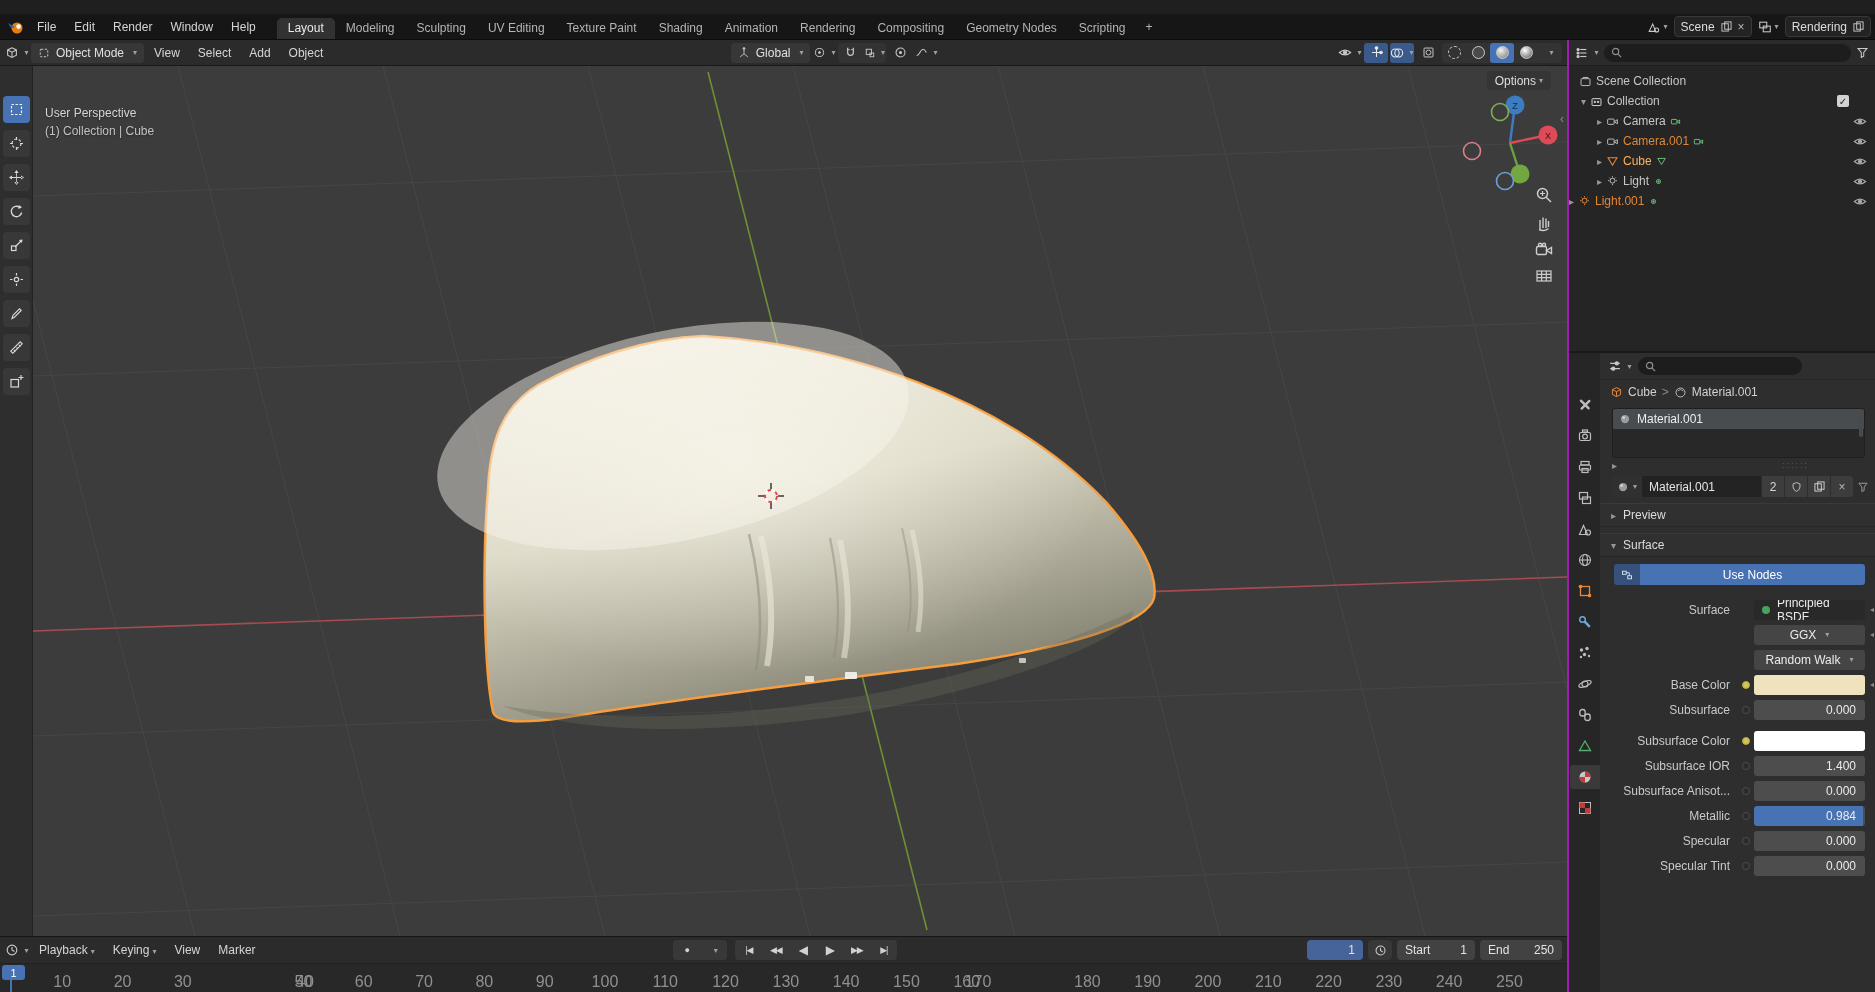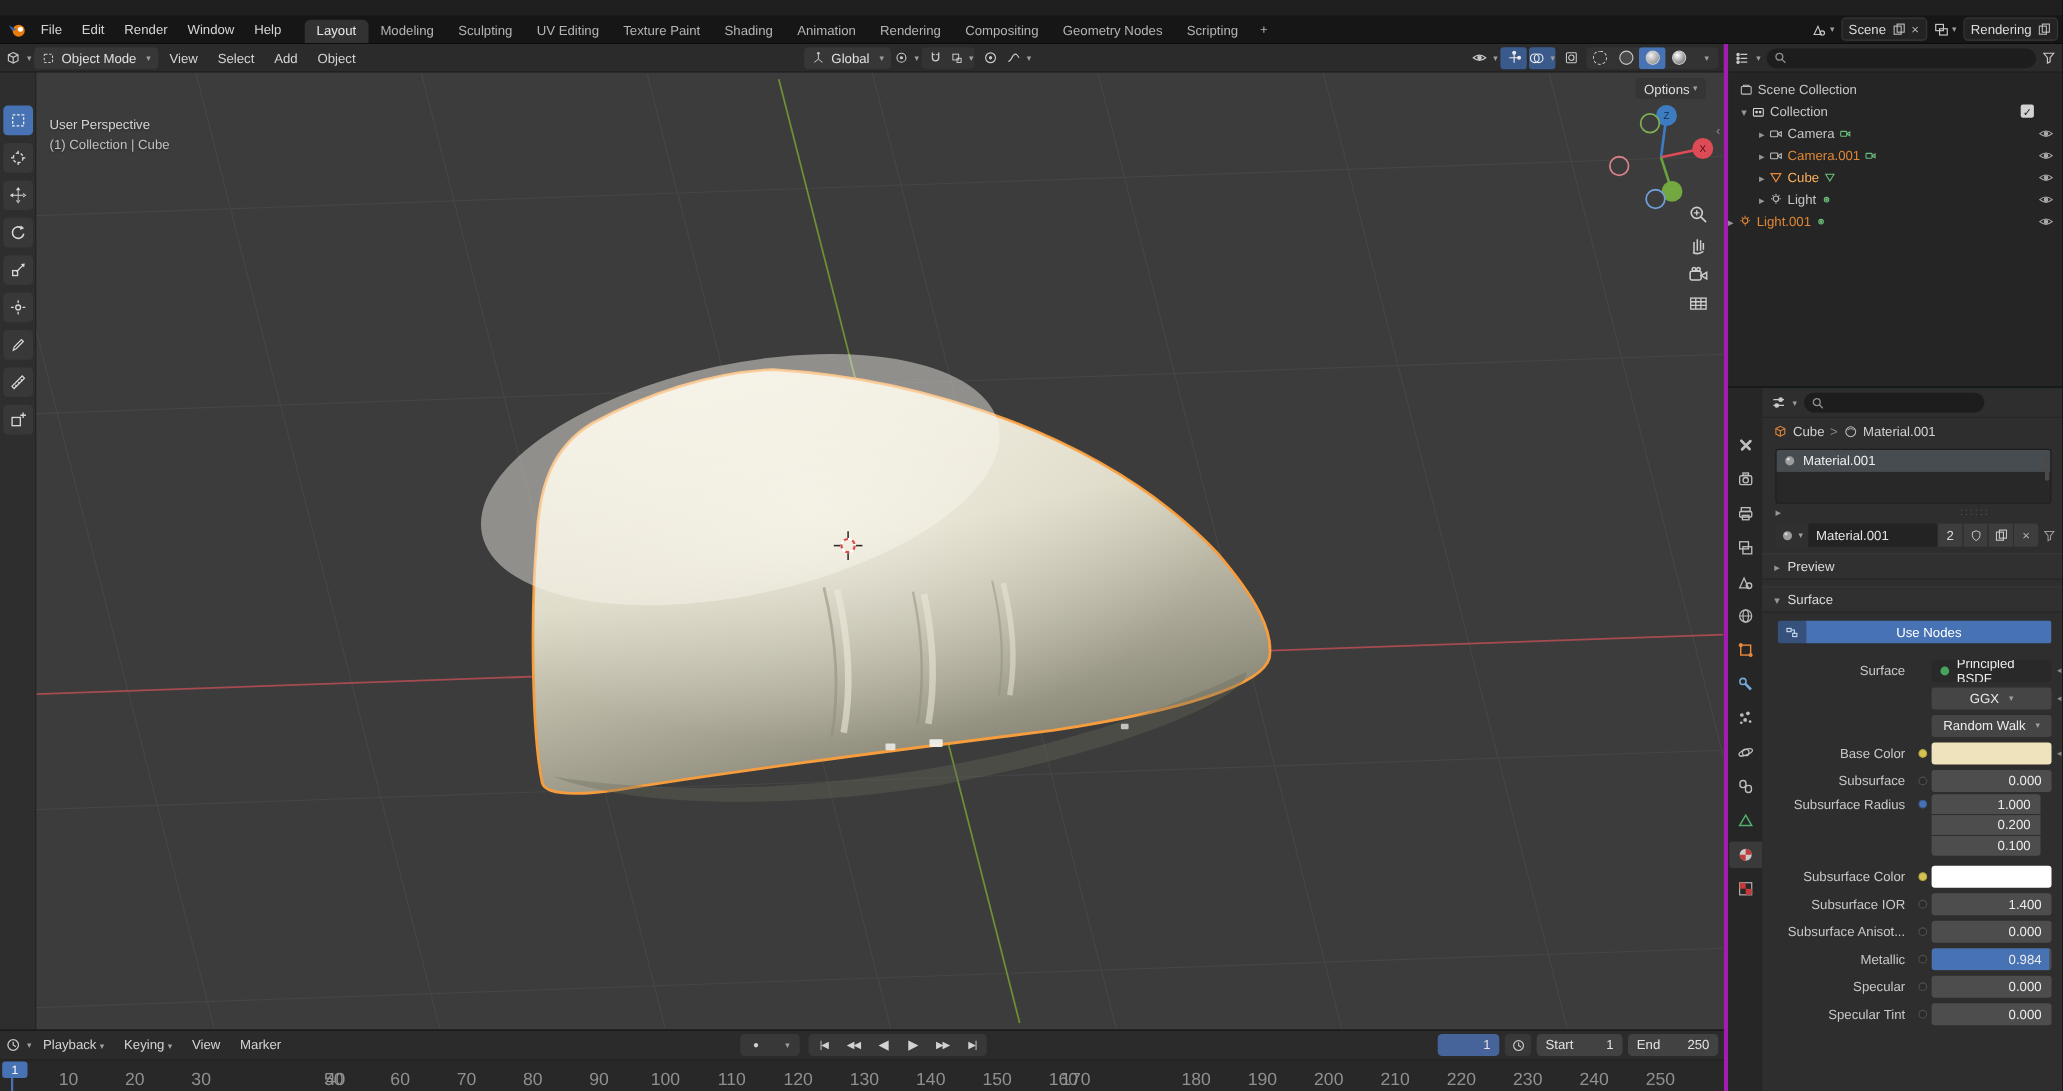--- a/index.html
+++ b/index.html
@@ -39,21 +39,21 @@
   .tool{width:27px;height:27px;border-radius:4px;background:#383838;display:flex;align-items:center;justify-content:center}
   .tool.active{background:#4772b3}
   .viewport{flex:1;position:relative;background:#3c3c3c;overflow:hidden}
   .vp-label{position:absolute;left:12px;color:#d6d6d6;text-shadow:0 1px 2px rgba(0,0,0,.35)}
   .options-btn{position:absolute;right:16px;top:5px;background:#353535;border-radius:4px;height:19px;display:flex;align-items:center;padding:0 8px;color:#dedede}
   .collapse-arrow{position:absolute;right:3px;top:46px;color:#8a8a8a;font-size:12px}
   .gizmo{position:absolute;left:1429px;top:29px;width:96px;height:96px}
   .vp-sideicons{position:absolute;right:14px;top:120px;display:flex;flex-direction:column;gap:10px;align-items:center}
 
   
-  .right-col{position:absolute;left:1567px;top:40px;width:308px;height:952px;background:#14532d;border-left:4px solid #a21caf;box-sizing:border-box}
+  .right-col{position:absolute;left:1567px;top:40px;width:308px;height:952px;background:#a3a3a3;border-left:2px solid #a21caf;box-sizing:border-box}
   .outliner{position:absolute;top:0;left:0;right:0;height:313px;background:#252525;border-bottom:2px solid #191919;box-sizing:border-box}
   .out-header{height:26px;background:#2b2b2b;display:flex;align-items:center;gap:5px;padding:0 6px;border-bottom:1px solid #1d1d1d;box-sizing:border-box}
   .search-field{flex:1;display:flex;align-items:center;gap:5px;background:#1d1d1d;border-radius:10px;height:18px;padding:0 7px}
   .orow{height:20px;display:flex;align-items:center;gap:4px;position:relative;color:#c6c6c6}
   .orow .eye{position:absolute;right:8px}
   .txt-active{color:#ffb15c}
   .txt-sel{color:#e08735}
   .cb{width:12px;height:12px;background:#d2d2d2;border-radius:2px;position:absolute;right:26px;text-align:center;line-height:12px}
   .cb::after{content:"✓";color:#222;font-size:10px}
 
@@ -814,37 +814,20 @@
           </div>
           <div class="prow">
             <div class="plabel">Subsurface</div>
             <div class="pdotc">
                 <span class="dot"></span>
               </div>
             <div class="pwidget">
                 <span class="pval">0.000</span>
               </div>
           </div>
-          <div class="prow vec">
-            <div class="plabel" style="line-height:18px">Subsurface Radius</div>
-            <div class="pdotc" style="padding-top:5px">
-                <span class="dot blue"></span>
-              </div>
-            <div class="vcol" style="margin-right:10px">
-              <div class="vfield f">
-                  <span>1.000</span>
-                </div>
-              <div class="vfield">
-                  <span>0.200</span>
-                </div>
-              <div class="vfield l">
-                  <span>0.100</span>
-                </div>
-            </div>
-          </div>
           <div class="prow" style="margin-top:6px">
             <div class="plabel">Subsurface Color</div>
             <div class="pdotc">
                 <span class="dot yellow"></span>
               </div>
             <div class="pwidget" style="background: rgb(255, 255, 255);"></div>
           </div>
           <div class="prow">
             <div class="plabel">Subsurface IOR</div>
             <div class="pdotc">

